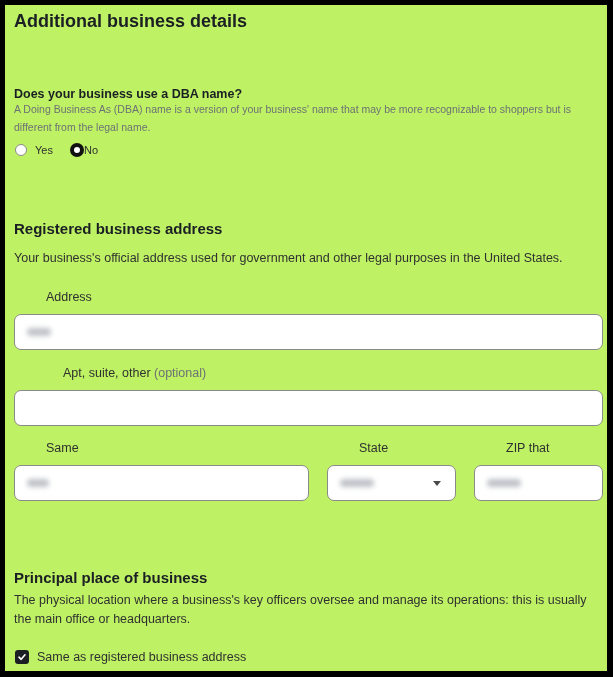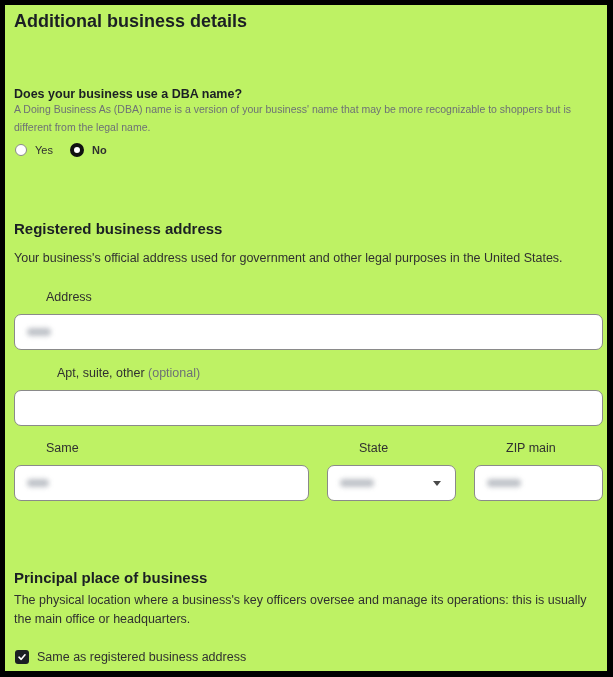--- a/index.html
+++ b/index.html
@@ -46,49 +46,49 @@
 
   <div class="abs q" style="left:9px; top:82px;">Does your business use a DBA name?</div>
   <div class="abs help" style="left:9px; top:95px; width:590px;">A Doing Business As (DBA) name is a version of your business' name that may be more recognizable to shoppers but is different from the legal name.</div>
 
   <div class="abs radio-row" style="left:10px; top:139px;">
     <span class="radio"></span>
     <span style="margin-left:8px;">Yes</span>
   </div>
   <div class="abs radio-row" style="left:65px; top:138px;">
     <span class="radio on"></span>
-    <span style="margin-left:8px;font-weight:bold;">No</span>
+    <span style="">No</span>
   </div>
 
   <div class="abs body" style="left:9px; top:244px;">Your business's official address used for government and other legal purposes in the United States.</div>
   <div class="abs h2" style="left:9px; top:215px;">Registered business address</div>
 
   <div class="abs label" style="left:9px; top:285px;">Address</div>
   <div class="input" style="left:9px; top:309px; width:589px; height:36px;">
     <span class="blur" style="left:12px; width:24px;"></span>
   </div>
 
-  <div class="abs label" style="left:20px; top:361px;">
+  <div class="abs label" style="left:26px; top:361px;">
     <span>Apt, suite, other</span>
     <span class="opt">(optional)</span>
   </div>
   <div class="input" style="left:9px; top:385px; width:589px; height:36px;"></div>
 
   <div class="abs label" style="left:9px; top:436px;">Same</div>
   <div class="input" style="left:9px; top:460px; width:295px; height:36px;">
     <span class="blur" style="left:12px; width:22px;"></span>
   </div>
 
   <div class="abs label" style="left:322px; top:436px;text-align:right;">State</div>
   <div class="input" style="left:322px; top:460px; width:129px; height:36px;">
     <span class="blur" style="left:12px; width:34px;"></span>
     <span class="caret" style="left:105px; top:15px;"></span>
   </div>
 
-  <div class="abs label" style="left:469px; top:436px;">ZIP main</div>
+  <div class="abs label" style="left:469px; top:436px;">ZIP that</div>
   <div class="input" style="left:469px; top:460px; width:129px; height:36px;">
     <span class="blur" style="left:12px; width:34px;"></span>
   </div>
 
   <div class="abs h2" style="left:9px; top:557px;margin-top:7px;">Principal place of business</div>
   <div class="abs body" style="left:9px; top:586px; width:590px;">The physical location where a business's key officers oversee and manage its operations: this is usually the main office or headquarters.</div>
 
   <div class="abs radio-row" style="left:10px; top:645px; font-size:12.5px;">
     <span class="checkbox">
       <svg width="10" height="10" viewBox="0 0 10 10">

